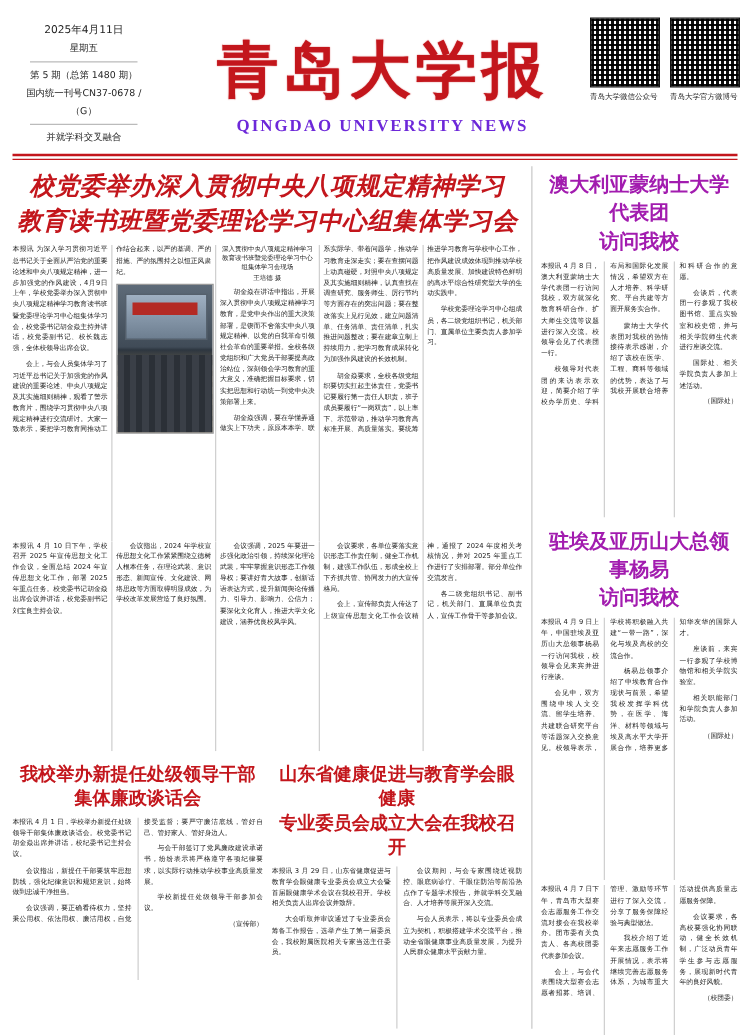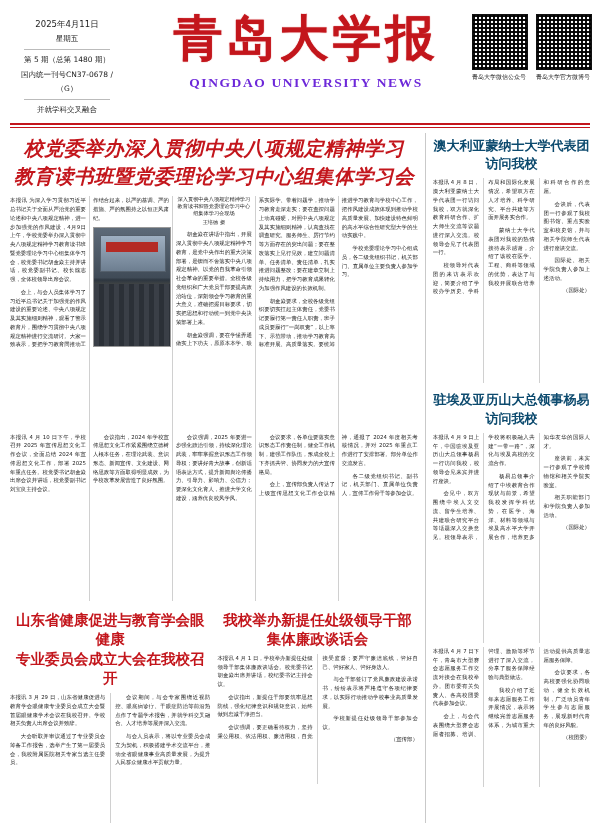--- a/index.html
+++ b/index.html
@@ -16,20 +16,21 @@
   .masthead{position:relative;height:112px;}
   .mast-left{position:absolute;left:2px;top:8px;width:110px;text-align:center;font-size:7.5px;line-height:1.9;color:#222;}
   .mast-left .d1{font-size:8.5px;}
   .mast-left .sep{display:block;border-top:1px solid #bbb;width:86px;margin:3px auto;}
   .mast-title{position:absolute;left:118px;top:0px;width:356px;text-align:center;}
   .mast-title .cn{
     font-family:"DejaVu Serif","Liberation Serif",serif;
     font-weight:bold;font-size:49px;letter-spacing:4px;color:#c3161c;
     line-height:1.25;white-space:nowrap;
     text-shadow:0 0 1px #c3161c;
+    margin-top:18px;
   }
   .mast-title .en{
     margin-top:6px;font-size:13.5px;letter-spacing:1.6px;color:#6d28d9;font-weight:bold;
     font-family:"Liberation Serif",serif;
   }
   .mast-right{position:absolute;right:0px;top:6px;display:flex;gap:10px;}
   .qr{width:54px;text-align:center;}
   .qr .code{width:54px;height:54px;background:
      repeating-linear-gradient(0deg,#111 0 2px,#fff 2px 4px),
      repeating-linear-gradient(90deg,#111 0 2px,transparent 2px 4px);
@@ -51,21 +52,21 @@
     text-align:center;margin:2px 0 6px 0;letter-spacing:0.5px;font-style:italic;
   }
   h2.sec{
     font-family:"DejaVu Serif","Liberation Serif",serif;
     font-size:14.5px;font-weight:bold;color:#111;text-align:center;
     margin:6px 0 5px 0;line-height:1.35;
   }
   h2.sec.red{color:#c3161c;}
   h3.rs{
     font-family:"DejaVu Serif","Liberation Serif",serif;
-    font-size:13px;font-weight:bold;color:#0c4a6e;text-align:center;
+    font-size:16px;font-weight:bold;color:#a21caf;text-align:center;
     line-height:1.4;margin:4px 0 5px 0;
   }
 
   .cols2{column-count:2;column-gap:10px;column-rule:1px solid #d0d0d0;}
   .cols3{column-count:3;column-gap:9px;column-rule:1px solid #d0d0d0;}
   .cols5{column-count:5;column-gap:7px;column-rule:1px solid #d0d0d0;}
 
   p.txt{
     font-size:5.4px;line-height:1.62;text-align:justify;margin:0 0 4px 0;
     color:#1a1a1a;text-indent:2em;word-break:break-all;
@@ -155,39 +156,39 @@
         <p class="txt first">本报讯  4 月 10 日下午，学校召开 2025 年宣传思想文化工作会议，全面总结 2024 年宣传思想文化工作，部署 2025 年重点任务。校党委书记胡金焱出席会议并讲话，校党委副书记刘宝良主持会议。</p>
         <p class="txt">会议指出，2024 年学校宣传思想文化工作紧紧围绕立德树人根本任务，在理论武装、意识形态、新闻宣传、文化建设、网络思政等方面取得明显成效，为学校改革发展营造了良好氛围。</p>
         <p class="txt">会议强调，2025 年要进一步强化政治引领，持续深化理论武装，牢牢掌握意识形态工作领导权；要讲好青大故事，创新话语表达方式，提升新闻舆论传播力、引导力、影响力、公信力；要深化文化育人，推进大学文化建设，涵养优良校风学风。</p>
         <p class="txt">会议要求，各单位要落实意识形态工作责任制，健全工作机制，建强工作队伍，形成全校上下齐抓共管、协同发力的大宣传格局。</p>
         <p class="txt">会上，宣传部负责人传达了上级宣传思想文化工作会议精神，通报了 2024 年度相关考核情况，并对 2025 年重点工作进行了安排部署。部分单位作交流发言。</p>
         <p class="txt">各二级党组织书记、副书记，机关部门、直属单位负责人，宣传工作骨干等参加会议。</p>
       </div>
 
       <div class="bottom-row">
         <div class="bcol">
-          <h2 class="sec red">山东省健康促进与教育学会眼健康<br>专业委员会成立大会在我校召开</h2>
-          <div class="cols2" style="height:130px;overflow:hidden;">
-            <p class="txt first">本报讯  3 月 29 日，山东省健康促进与教育学会眼健康专业委员会成立大会暨首届眼健康学术会议在我校召开。学校相关负责人出席会议并致辞。</p>
-            <p class="txt">大会听取并审议通过了专业委员会筹备工作报告，选举产生了第一届委员会，我校附属医院相关专家当选主任委员。</p>
-            <p class="txt">会议期间，与会专家围绕近视防控、眼底病诊疗、干眼症防治等前沿热点作了专题学术报告，并就学科交叉融合、人才培养等展开深入交流。</p>
-            <p class="txt">与会人员表示，将以专业委员会成立为契机，积极搭建学术交流平台，推动全省眼健康事业高质量发展，为提升人民群众健康水平贡献力量。</p>
-          </div>
-        </div>
-        <div class="bcol">
           <h2 class="sec red">我校举办新提任处级领导干部<br>集体廉政谈话会</h2>
           <div class="cols2" style="height:130px;overflow:hidden;">
             <p class="txt first">本报讯  4 月 1 日，学校举办新提任处级领导干部集体廉政谈话会。校党委书记胡金焱出席并讲话，校纪委书记主持会议。</p>
             <p class="txt">会议指出，新提任干部要筑牢思想防线，强化纪律意识和规矩意识，始终做到忠诚干净担当。</p>
             <p class="txt">会议强调，要正确看待权力，坚持秉公用权、依法用权、廉洁用权，自觉接受监督；要严守廉洁底线，管好自己、管好家人、管好身边人。</p>
             <p class="txt">与会干部签订了党风廉政建设承诺书，纷纷表示将严格遵守各项纪律要求，以实际行动推动学校事业高质量发展。</p>
             <p class="txt">学校新提任处级领导干部参加会议。</p>
             <div class="sign">（宣传部）</div>
           </div>
         </div>
+        <div class="bcol">
+          <h2 class="sec red">山东省健康促进与教育学会眼健康<br>专业委员会成立大会在我校召开</h2>
+          <div class="cols2" style="height:130px;overflow:hidden;">
+            <p class="txt first">本报讯  3 月 29 日，山东省健康促进与教育学会眼健康专业委员会成立大会暨首届眼健康学术会议在我校召开。学校相关负责人出席会议并致辞。</p>
+            <p class="txt">大会听取并审议通过了专业委员会筹备工作报告，选举产生了第一届委员会，我校附属医院相关专家当选主任委员。</p>
+            <p class="txt">会议期间，与会专家围绕近视防控、眼底病诊疗、干眼症防治等前沿热点作了专题学术报告，并就学科交叉融合、人才培养等展开深入交流。</p>
+            <p class="txt">与会人员表示，将以专业委员会成立为契机，积极搭建学术交流平台，推动全省眼健康事业高质量发展，为提升人民群众健康水平贡献力量。</p>
+          </div>
+        </div>
       </div>
 
     </div>
 
     <div class="col-right vline" style="padding-left:7px;">
 
       <div>
         <h3 class="rs">澳大利亚蒙纳士大学代表团<br>访问我校</h3>
         <div class="cols3" style="height:205px;overflow:hidden;">
           <p class="txt first">本报讯  4 月 8 日，澳大利亚蒙纳士大学代表团一行访问我校，双方就深化教育科研合作、扩大师生交流等议题进行深入交流。校领导会见了代表团一行。</p>

